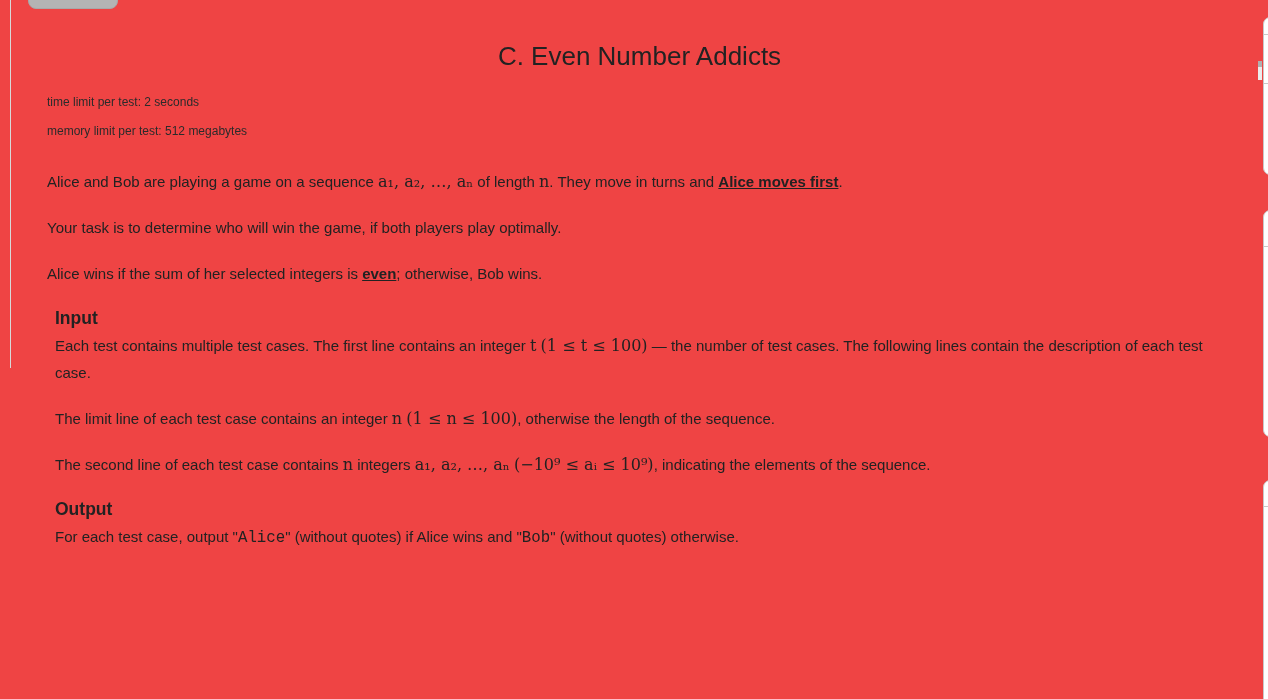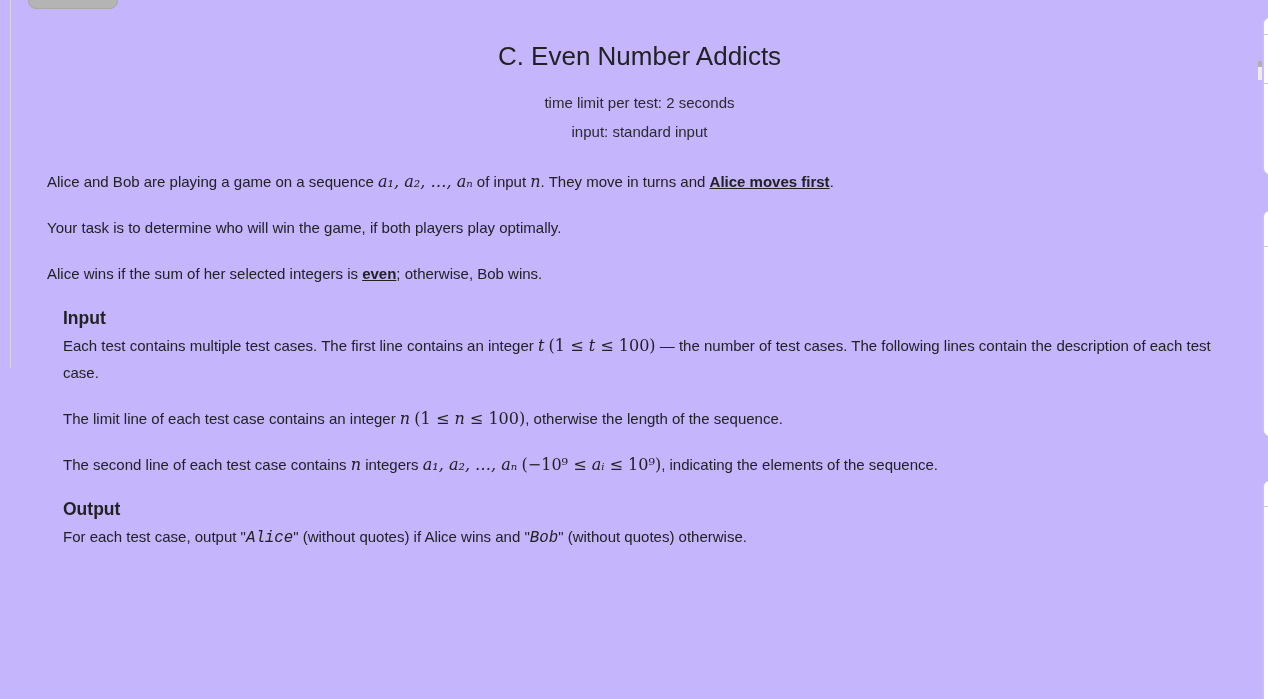--- a/index.html
+++ b/index.html
@@ -1,17 +1,17 @@
 <!DOCTYPE html>
 <html><head>
 <meta charset="utf-8">
 <style>
   html,body{margin:0;padding:0;background:#fff;}
   #viewport{
-    position:relative;width:1268px;height:699px;overflow:hidden;background:#c4b5fd;
+    position:relative;width:1268px;height:699px;overflow:hidden;background:#ef4444;
     font-family:"Liberation Sans","DejaVu Sans",sans-serif;color:#222;
   }
   
   .left-border{position:absolute;left:10px;top:0;width:1px;height:368px;background:#d8d8d8;}
   
   .top-pill{
     position:absolute;left:28px;top:-11px;width:88px;height:18px;border-radius:8px;
     background:#b4b4b4;border:1px solid #a8a8a8;
   }
   
@@ -19,51 +19,51 @@
     position:absolute;left:1263px;width:90px;background:#fff;
     border:1px solid #c9c9c9;border-radius:7px;
   }
   .card-divider{position:absolute;left:0;width:5px;height:1px;background:#c9c9c9;}
   .mini-thumb{position:absolute;left:1258px;top:61px;width:4px;height:6px;background:#b0b0b0;}
   .mini-track{position:absolute;left:1258px;top:67px;width:4px;height:13px;background:#ececec;}
 
   
   .main-col{position:absolute;left:47px;top:0;width:1185px;}
   .prob-title{margin-top:40px;text-align:center;font-size:26px;line-height:32px;color:#222;}
-  .limits{margin-top:16px;text-align:center;font-size:15px;line-height:29px;color:#2b2b2b;}
+  .limits{margin-top:16px;text-align:left;font-size:12px;line-height:29px;color:#2b2b2b;}
   .statement{margin-top:22px;}
   .statement p,.section p{margin:0 0 19px 0;font-size:15px;line-height:27px;color:#222;}
   .section-heading{font-size:17.5px;line-height:24px;font-weight:bold;color:#222;margin:0 0 2px 0;}
-  .section{margin:16px;}
+  .section{margin:8px;}
 
   
   .r-p{}
   .r-b{font-weight:bold;text-decoration:underline;}
-  .r-m{font-family:"DejaVu Serif","Liberation Serif",serif;font-style:italic;font-size:1.07em;}
+  .r-m{font-family:"DejaVu Serif","Liberation Serif",serif;font-size:1.07em;}
   .r-mu{font-family:"DejaVu Serif","Liberation Serif",serif;font-size:1.07em;}
-  .r-tt{font-family:"Liberation Mono","DejaVu Sans Mono",monospace;font-size:1.05em;font-style:italic;}
+  .r-tt{font-family:"Liberation Mono","DejaVu Sans Mono",monospace;font-size:1.05em;}
 </style>
 </head>
 <body>
 
 <div id="viewport">
 
   <div class="left-border"></div>
   <div class="top-pill"></div>
 
   <div class="main-col">
     <div class="prob-title">C. Even Number Addicts</div>
 
     <div class="limits">
       <div>time limit per test: 2 seconds</div>
-      <div>input: standard input</div>
+      <div>memory limit per test: 512 megabytes</div>
     </div>
 
     <div class="statement">
-      <p><span class="r-p">Alice and Bob are playing a game on a sequence </span><span class="r-m">a₁, a₂, …, aₙ</span><span class="r-p"> of input </span><span class="r-m">n</span><span class="r-p">. They move in turns and </span><span class="r-b">Alice moves first</span><span class="r-p">.</span></p>
+      <p><span class="r-p">Alice and Bob are playing a game on a sequence </span><span class="r-m">a₁, a₂, …, aₙ</span><span class="r-p"> of length </span><span class="r-m">n</span><span class="r-p">. They move in turns and </span><span class="r-b">Alice moves first</span><span class="r-p">.</span></p>
       <p><span class="r-p">Your task is to determine who will win the game, if both players play optimally.</span></p>
       <p><span class="r-p">Alice wins if the sum of her selected integers is </span><span class="r-b">even</span><span class="r-p">; otherwise, Bob wins.</span></p>
     </div>
 
     <div class="section">
       <div class="section-heading">Input</div>
       <p><span class="r-p">Each test contains multiple test cases. The first line contains an integer </span><span class="r-m">t</span><span class="r-p"> </span><span class="r-mu">(1 ≤ </span><span class="r-m">t</span><span class="r-mu"> ≤ 100)</span><span class="r-p"> — the number of test cases. The following lines contain the description of each test case.</span></p>
       <p><span class="r-p">The limit line of each test case contains an integer </span><span class="r-m">n</span><span class="r-p"> </span><span class="r-mu">(1 ≤ </span><span class="r-m">n</span><span class="r-mu"> ≤ 100)</span><span class="r-p">, otherwise the length of the sequence.</span></p>
       <p><span class="r-p">The second line of each test case contains </span><span class="r-m">n</span><span class="r-p"> integers </span><span class="r-m">a₁, a₂, …, aₙ</span><span class="r-p"> </span><span class="r-mu">(−10⁹ ≤ </span><span class="r-m">aᵢ</span><span class="r-mu"> ≤ 10⁹)</span><span class="r-p">, indicating the elements of the sequence.</span></p>
     </div>

